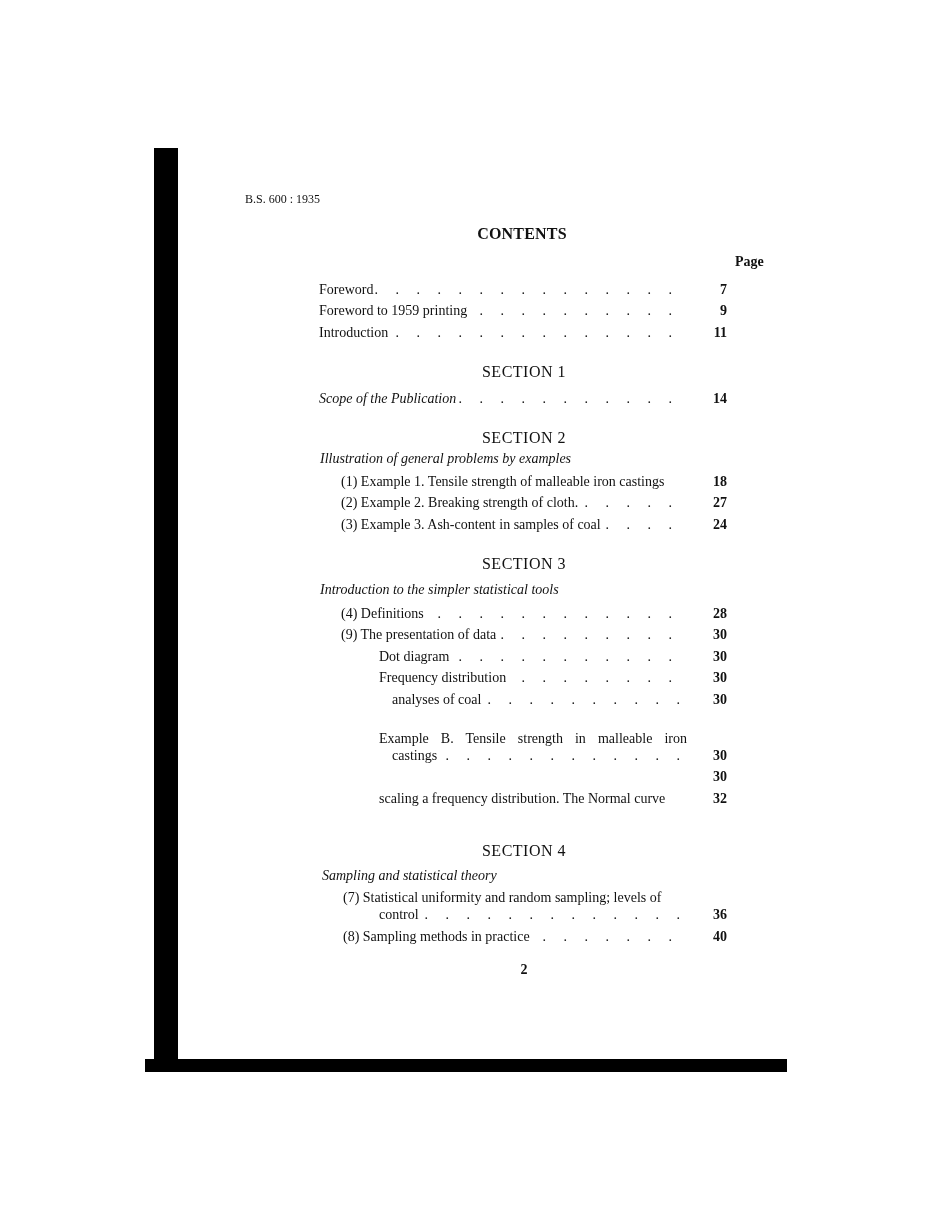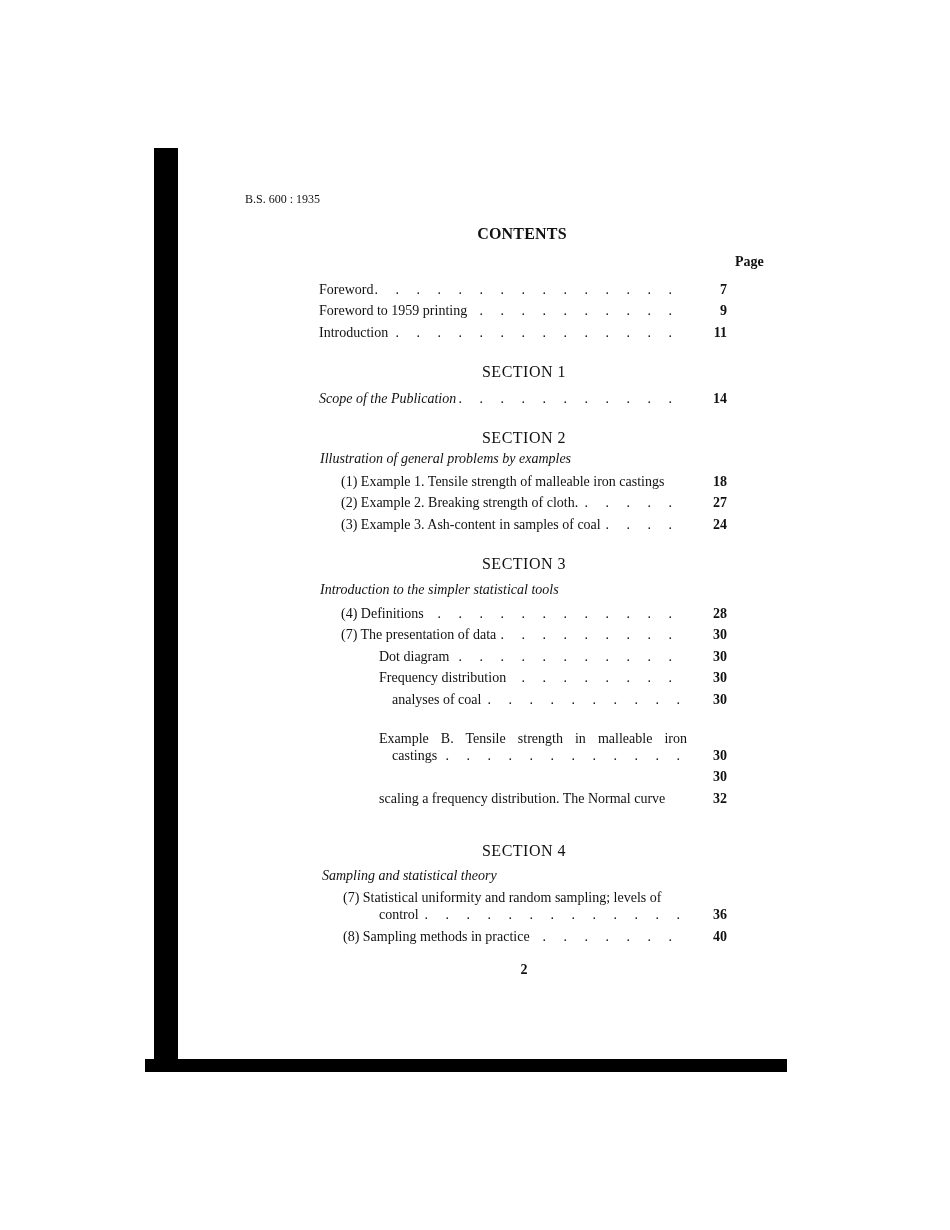--- a/index.html
+++ b/index.html
@@ -77,21 +77,21 @@
 </div>
 
 <div class="heading" style="top:555px">SECTION 3</div>
 <div class="subhead" style="top:582px">Introduction to the simpler statistical tools</div>
 <div class="row" style="top:605px; left:341px; width:386px">
   <span class="label">(4) Definitions</span>
   <span class="dots">. . . . . . . . . . . . . . . . . . . . . . . . .</span>
   <span class="pg">28</span>
 </div>
 <div class="row" style="top:626px; left:341px; width:386px">
-  <span class="label">(7) The presentation of data</span>
+  <span class="label">(9) The presentation of data</span>
   <span class="dots">. . . . . . . . . . . . . . . . . . . . . . . . .</span>
   <span class="pg">30</span>
 </div>
 <div class="row" style="top:648px; left:379px; width:348px">
   <span class="label">Dot diagram</span>
   <span class="dots">. . . . . . . . . . . . . . . . . . . . . . . . .</span>
   <span class="pg">30</span>
 </div>
 <div class="row" style="top:669px; left:379px; width:348px">
   <span class="label">Frequency distribution</span>

